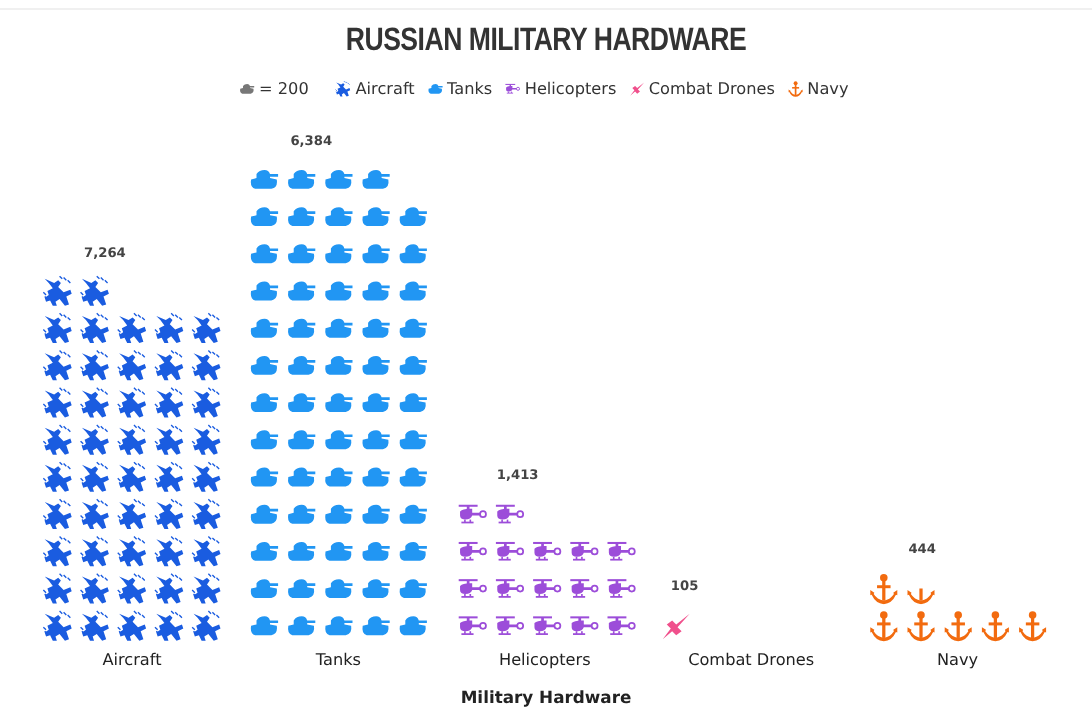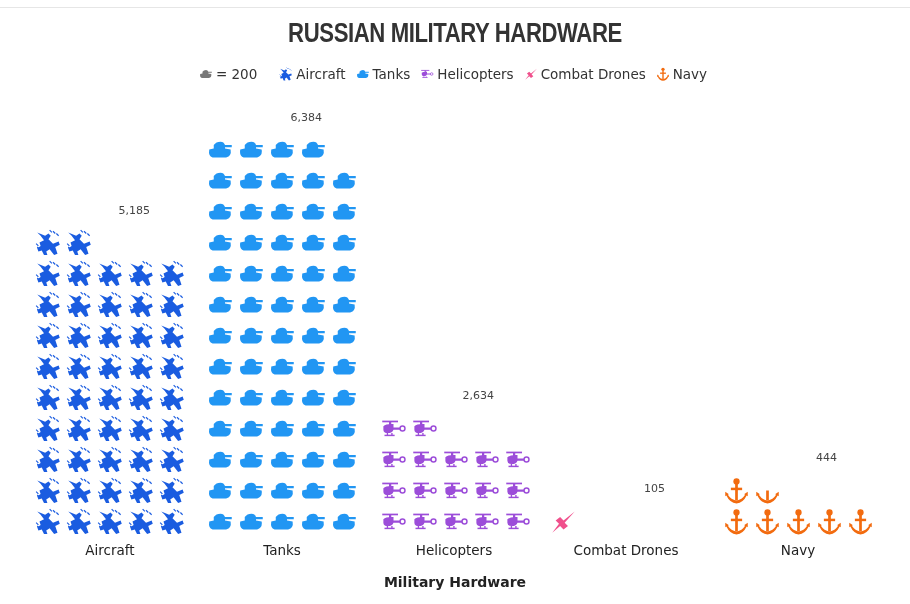--- a/index.html
+++ b/index.html
@@ -2,21 +2,21 @@
 <html><head>
 <meta charset="utf-8">
 <style>
   html,body{margin:0;padding:0;background:#fff;}
   body{width:910px;height:604px;position:relative;overflow:hidden;font-family:"DejaVu Sans","Liberation Sans",sans-serif;}
   .topline{position:absolute;left:0;top:7px;width:910px;height:1px;background:#e6e6e6;}
   .title{position:absolute;left:0;top:18px;width:910px;text-align:center;font-family:"Liberation Sans",sans-serif;font-weight:bold;font-size:27px;color:#333;letter-spacing:-0.5px;transform:scaleX(0.82);transform-origin:center;}
   .legend{position:absolute;left:0;top:66px;width:910px;display:flex;justify-content:center;align-items:center;gap:6px;font-size:13.5px;color:#333;}
   .legend .item{display:flex;align-items:center;gap:3px;margin-right:4px;}
   .legend svg{width:14px;height:14px;}
-  .val{position:absolute;font-size:11px;font-weight:normal;color:#444;text-align:right;width:80px;}
+  .val{position:absolute;font-size:11px;font-weight:bold;color:#444;text-align:left;width:80px;}
   .icon{position:absolute;width:27px;height:27px;}
   .xlabel{position:absolute;top:542px;font-size:13.5px;color:#222;text-align:center;width:160px;}
   .axis-title{position:absolute;left:0;top:574px;width:910px;text-align:center;font-size:14px;font-weight:bold;color:#222;}
 </style>
 </head>
 <body>
 
 <svg width="0" height="0" style="position:absolute">
   <defs>
     <symbol id="jet" viewBox="0 0 24 24">
@@ -494,24 +494,24 @@
         <use href="#anchor"></use>
       </svg></div>
     <div class="icon" style="left: 723px; top: 477px; color: rgb(242, 107, 15);"><svg width="27" height="27" style="">
         <use href="#anchor"></use>
       </svg></div>
     <div class="icon" style="left: 754px; top: 477px; color: rgb(242, 107, 15); overflow: hidden;"><svg width="27" height="27" style="clip-path:inset(50% 0 0 0);">
         <use href="#anchor"></use>
       </svg></div>
   </div>
 
-<div class="val" style="left:70px;top:204px">5,185</div>
+<div class="val" style="left:70px;top:204px">7,264</div>
 <div class="val" style="left:242px;top:111px">6,384</div>
-<div class="val" style="left:414px;top:389px">2,634</div>
-<div class="val" style="left:585px;top:482px">105</div>
+<div class="val" style="left:414px;top:389px">1,413</div>
+<div class="val" style="left:559px;top:482px">105</div>
 <div class="val" style="left:757px;top:451px">444</div>
 
 <div class="xlabel" style="left:30px">Aircraft</div>
 <div class="xlabel" style="left:202px">Tanks</div>
 <div class="xlabel" style="left:374px">Helicopters</div>
 <div class="xlabel" style="left:546px">Combat Drones</div>
 <div class="xlabel" style="left:718px">Navy</div>
 
 <div class="axis-title">Military Hardware</div>
 

